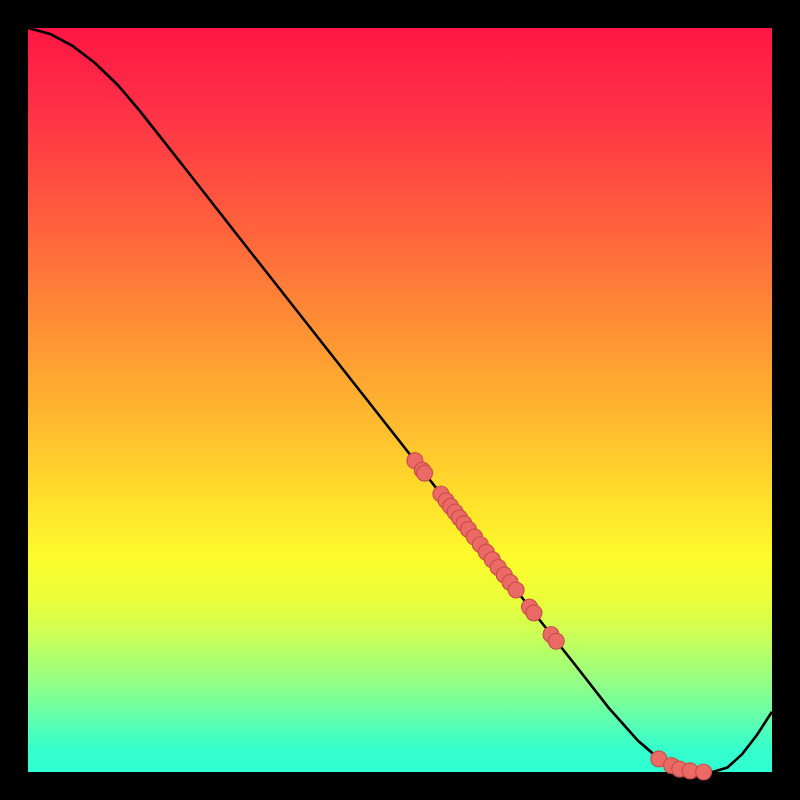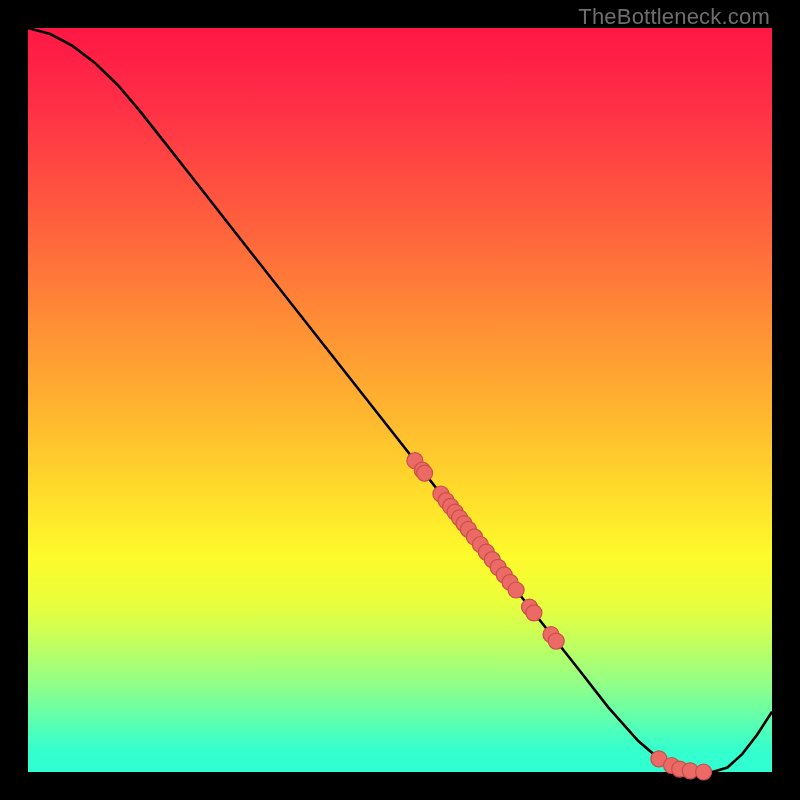--- a/index.html
+++ b/index.html
@@ -66,21 +66,20 @@
   .dot {
     fill: #eb6a65;
     stroke: #c94e4a;
     stroke-width: 1.2;
   }
 </style>
 </head>
 <body>
 <div class="wrap">
   <div class="plot"></div>
-  <div class="watermark">TheBottleneck.com</div>
   <svg class="chart" viewBox="0 0 744 744">
     <path id="curve-path" class="curve" d="M0.0,0.0 L22.3,6.0 L44.6,17.9 L67.0,35.0 L89.3,56.5 L111.6,82.6 L133.9,110.9 L163.7,148.8 L223.2,224.7 L297.6,319.2 L372.0,413.7 L446.4,508.9 L505.9,584.8 L550.6,641.3 L580.3,679.3 L610.1,712.8 L632.4,732.1 L651.0,741.0 L669.6,744.0 L684.5,744.0 L699.4,739.5 L714.2,726.1 L729.1,706.8 L744.0,683.7 "></path>
     <g id="dots">
         <circle class="dot" cx="386.9" cy="432.7" r="8"></circle>
         <circle class="dot" cx="394.3" cy="442.2" r="8"></circle>
         <circle class="dot" cx="396.6" cy="445.1" r="8"></circle>
         <circle class="dot" cx="412.9" cy="466.0" r="8"></circle>
         <circle class="dot" cx="418.1" cy="472.7" r="8"></circle>
         <circle class="dot" cx="422.6" cy="478.4" r="8"></circle>
         <circle class="dot" cx="427.1" cy="484.1" r="8"></circle>

